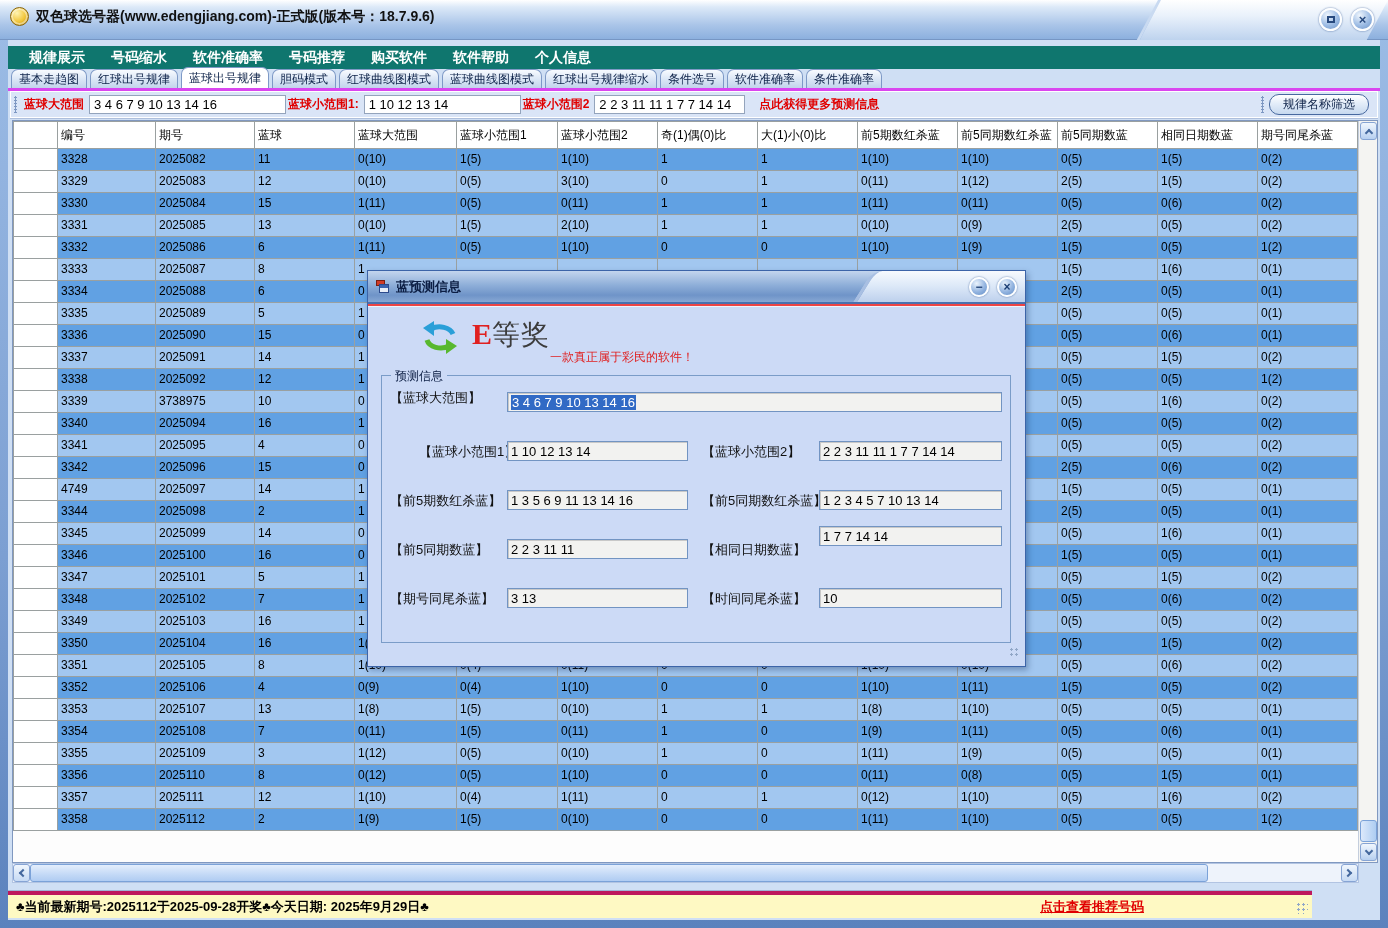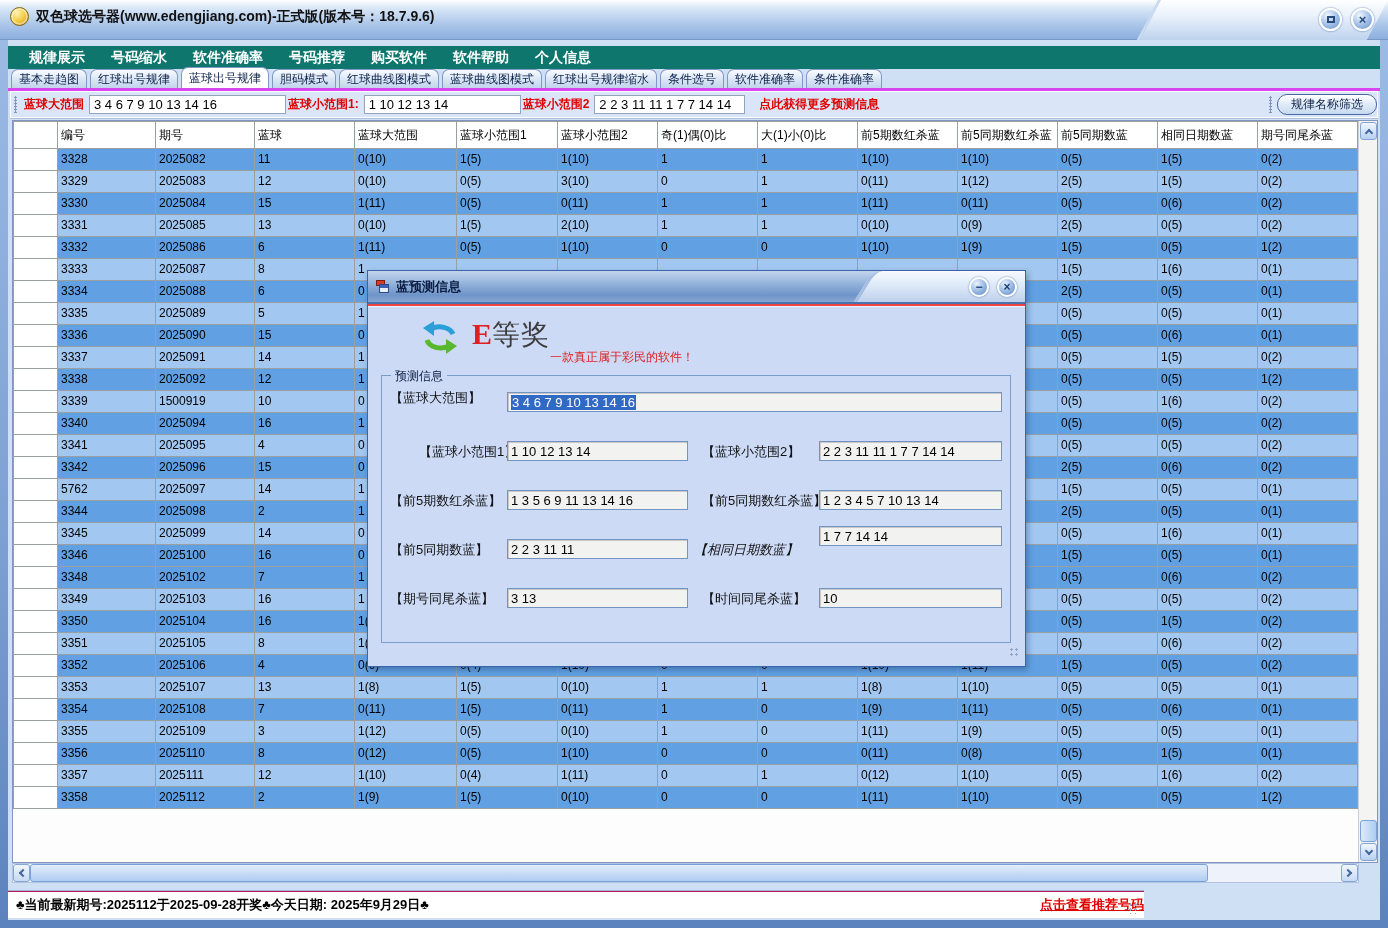--- a/index.html
+++ b/index.html
@@ -48,21 +48,21 @@
   
   .filterbar{position:absolute;left:2px;top:51px;width:1368px;height:27px;background:#dae5f7;
     border:1px solid #ffffff;box-shadow:0 1px 0 #aebfdc;display:flex;align-items:center;}
   .gripv{width:3px;height:17px;margin:0 5px 0 3px;
     background-image:radial-gradient(#7d97c2 1px, transparent 1.2px);background-size:3px 3px;}
   .flabel{color:#e00000;font-size:12px;font-weight:bold;margin:0 5px 0 2px;white-space:nowrap;}
   .finput{height:19px;background:#ffffff;border:1px solid #94a4bc;font-size:13px;padding:0 4px;
     font-family:"Liberation Sans",sans-serif;color:#000;}
   .more-link{color:#e00000;font-size:12px;font-weight:bold;margin-left:14px;cursor:pointer;white-space:nowrap;}
   .btn-zone{margin-left:auto;display:flex;align-items:center;}
-  .rule-btn{height:21px;padding:0 13px;border-radius:10px;border:1px solid #48699f;
+  .rule-btn{height:21px;padding:0 13px;margin-right:8px;border-radius:10px;border:1px solid #48699f;
     background:linear-gradient(180deg,#ffffff 0%,#e3edf9 45%,#c7d9ef 100%);
     font-size:12px;color:#0d2248;cursor:pointer;font-family:"Liberation Sans",sans-serif;}
 
   
   .table-wrap{position:absolute;left:4px;top:80px;width:1366px;height:743px;background:#fdfdfd;
     border:1px solid #8098c0;overflow:hidden;}
   table.grid{border-collapse:collapse;table-layout:fixed;width:1344px;}
   .grid th,.grid td{border:1px solid #9aa0a0;font-weight:normal;overflow:hidden;white-space:normal;}
   .grid th{background:#ffffff;color:#000;font-size:12px;text-align:left;height:27px;
     padding:1px 3px;vertical-align:middle;line-height:13px;}
@@ -86,22 +86,22 @@
   
   .hscroll{position:absolute;left:4px;top:823px;width:1347px;height:20px;background:#eef3fb;border:1px solid #b2c4e2;}
   .hs-left{position:absolute;left:0;top:0;width:17px;height:18px;border:1px solid #86a4d4;border-radius:3px;
     background:linear-gradient(180deg,#f0f6fd,#c6daf4);display:flex;align-items:center;justify-content:center;}
   .hs-right{position:absolute;right:0;top:0;width:17px;height:18px;border:1px solid #86a4d4;border-radius:3px;
     background:linear-gradient(180deg,#f0f6fd,#c6daf4);display:flex;align-items:center;justify-content:center;}
   .hs-thumb{position:absolute;left:17px;top:0;width:1178px;height:18px;border:1px solid #7ba2d8;border-radius:3px;
     background:linear-gradient(180deg,#e4eefc 0%,#c3d9f6 60%,#b0ccf2 100%);}
 
   
-  .statusbar{position:absolute;left:0;top:851px;width:1136px;height:27px;background:#ffffff;
-    border-top:1px solid #be185d;box-shadow:0 -1px 0 #9fb4d6;display:flex;align-items:center;}
+  .statusbar{position:absolute;left:0;top:851px;width:1304px;height:27px;background:#fef9c3;
+    border-top:4px solid #be185d;box-shadow:0 -1px 0 #9fb4d6;display:flex;align-items:center;}
   .status-text{font-size:13px;font-weight:bold;color:#000;margin-left:8px;white-space:nowrap;}
   .status-link{position:absolute;left:1032px;color:#e00000;font-size:13px;font-weight:bold;
     text-decoration:underline;cursor:pointer;white-space:nowrap;}
   .grip-dots{position:absolute;right:4px;bottom:4px;width:12px;height:12px;
     background-image:radial-gradient(#8fa6c8 1.3px, transparent 1.4px);background-size:5px 5px;}
 
   
   .dialog{position:absolute;left:367px;top:270px;width:659px;height:397px;background:#ef4444;
     border:1px solid #3c64a8;box-shadow:2px 3px 6px rgba(20,40,80,.35);}
   .dlg-title{position:relative;height:33px;overflow:hidden;
@@ -406,21 +406,21 @@
             <td></td>
             <td></td>
             <td></td>
             <td>0(5)</td>
             <td>0(5)</td>
             <td>1(2)</td>
           </tr>
           <tr class="r-light">
             <td class="sel"></td>
             <td>3339</td>
-            <td>1500919</td>
+            <td>3738975</td>
             <td>10</td>
             <td>0</td>
             <td></td>
             <td></td>
             <td></td>
             <td></td>
             <td></td>
             <td></td>
             <td>0(5)</td>
             <td>1(6)</td>
@@ -469,21 +469,21 @@
             <td></td>
             <td></td>
             <td></td>
             <td></td>
             <td>2(5)</td>
             <td>0(6)</td>
             <td>0(2)</td>
           </tr>
           <tr class="r-light">
             <td class="sel"></td>
-            <td>5762</td>
+            <td>4749</td>
             <td>2025097</td>
             <td>14</td>
             <td>1</td>
             <td></td>
             <td></td>
             <td></td>
             <td></td>
             <td></td>
             <td></td>
             <td>1(5)</td>
@@ -530,20 +530,36 @@
             <td>0</td>
             <td></td>
             <td></td>
             <td></td>
             <td></td>
             <td></td>
             <td></td>
             <td>1(5)</td>
             <td>0(5)</td>
             <td>0(1)</td>
+          </tr>
+          <tr class="r-light">
+            <td class="sel"></td>
+            <td>3347</td>
+            <td>2025101</td>
+            <td>5</td>
+            <td>1</td>
+            <td></td>
+            <td></td>
+            <td></td>
+            <td></td>
+            <td></td>
+            <td></td>
+            <td>0(5)</td>
+            <td>1(5)</td>
+            <td>0(2)</td>
           </tr>
           <tr class="r-dark">
             <td class="sel"></td>
             <td>3348</td>
             <td>2025102</td>
             <td>7</td>
             <td>1</td>
             <td></td>
             <td></td>
             <td></td>
@@ -778,21 +794,21 @@
           <span class="dfield-label" style="left: 8px; top: 67px; margin-left: 29px;">【蓝球小范围1】</span>
           <div class="dinput" style="left: 125px; top: 65px; width: 181px;">1 10 12 13 14</div>
           <span class="dfield-label" style="left: 320px; top: 67px;">【蓝球小范围2】</span>
           <div class="dinput" style="left: 437px; top: 65px; width: 183px;">2 2 3 11 11 1 7 7 14 14</div>
           <span class="dfield-label" style="left: 8px; top: 116px;">【前5期数红杀蓝】</span>
           <div class="dinput" style="left: 125px; top: 114px; width: 181px;">1 3 5 6 9 11 13 14 16</div>
           <span class="dfield-label" style="left: 320px; top: 116px;">【前5同期数红杀蓝】</span>
           <div class="dinput" style="left: 437px; top: 114px; width: 183px;">1 2 3 4 5 7 10 13 14</div>
           <span class="dfield-label" style="left: 8px; top: 165px;">【前5同期数蓝】</span>
           <div class="dinput" style="left: 125px; top: 163px; width: 181px;">2 2 3 11 11</div>
-          <span class="dfield-label" style="left: 312px; top: 165px; font-style: italic;">【相同日期数蓝】</span>
+          <span class="dfield-label" style="left: 320px; top: 165px;">【相同日期数蓝】</span>
           <div class="dinput" style="left: 437px; top: 150px; width: 183px;">1 7 7 14 14</div>
           <span class="dfield-label" style="left: 8px; top: 214px;">【期号同尾杀蓝】</span>
           <div class="dinput" style="left: 125px; top: 212px; width: 181px;">3 13</div>
           <span class="dfield-label" style="left: 320px; top: 214px;">【时间同尾杀蓝】</span>
           <div class="dinput" style="left: 437px; top: 212px; width: 183px;">10</div>
         </div>
     </div>
     <span class="dlg-grip"></span>
   </div>
 </div>

